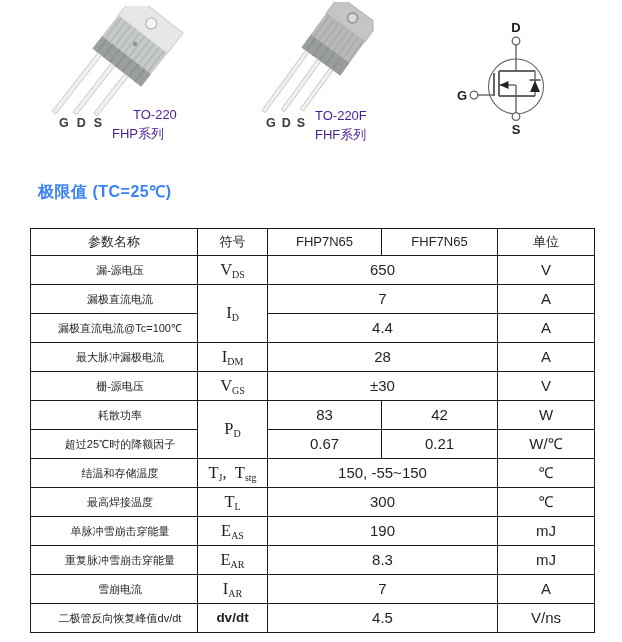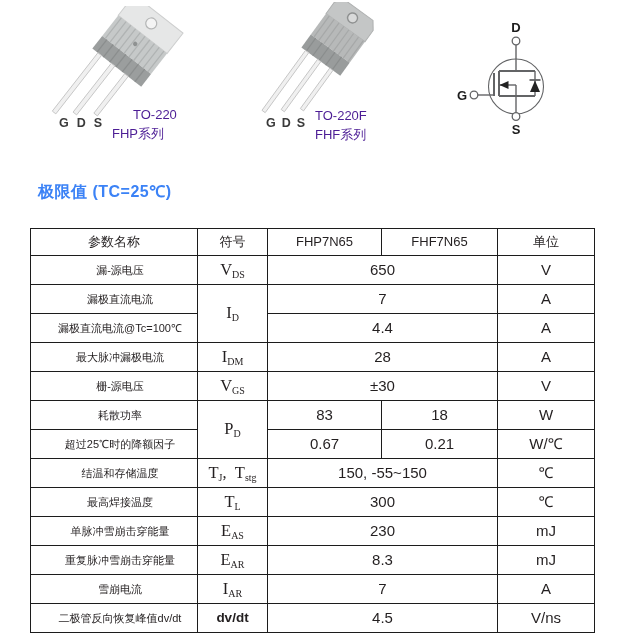--- a/index.html
+++ b/index.html
@@ -200,21 +200,21 @@
       <tr>
         <td class="param">栅-源电压</td>
         <td class="sym">V<sub>GS</sub></td>
         <td class="val" colspan="2">±30</td>
         <td class="unit">V</td>
       </tr>
       <tr>
         <td class="param">耗散功率</td>
         <td class="sym" rowspan="2">P<sub>D</sub></td>
         <td class="val">83</td>
-        <td class="val">18</td>
+        <td class="val">42</td>
         <td class="unit">W</td>
       </tr>
       <tr>
         <td class="param">超过25℃时的降额因子</td>
         <td class="val">0.67</td>
         <td class="val">0.21</td>
         <td class="unit">W/℃</td>
       </tr>
       <tr>
         <td class="param">结温和存储温度</td>
@@ -224,21 +224,21 @@
       </tr>
       <tr>
         <td class="param">最高焊接温度</td>
         <td class="sym">T<sub>L</sub></td>
         <td class="val" colspan="2">300</td>
         <td class="unit">℃</td>
       </tr>
       <tr>
         <td class="param">单脉冲雪崩击穿能量</td>
         <td class="sym">E<sub>AS</sub></td>
-        <td class="val" colspan="2">230</td>
+        <td class="val" colspan="2">190</td>
         <td class="unit">mJ</td>
       </tr>
       <tr>
         <td class="param">重复脉冲雪崩击穿能量</td>
         <td class="sym">E<sub>AR</sub></td>
         <td class="val" colspan="2">8.3</td>
         <td class="unit">mJ</td>
       </tr>
       <tr>
         <td class="param">雪崩电流</td>

